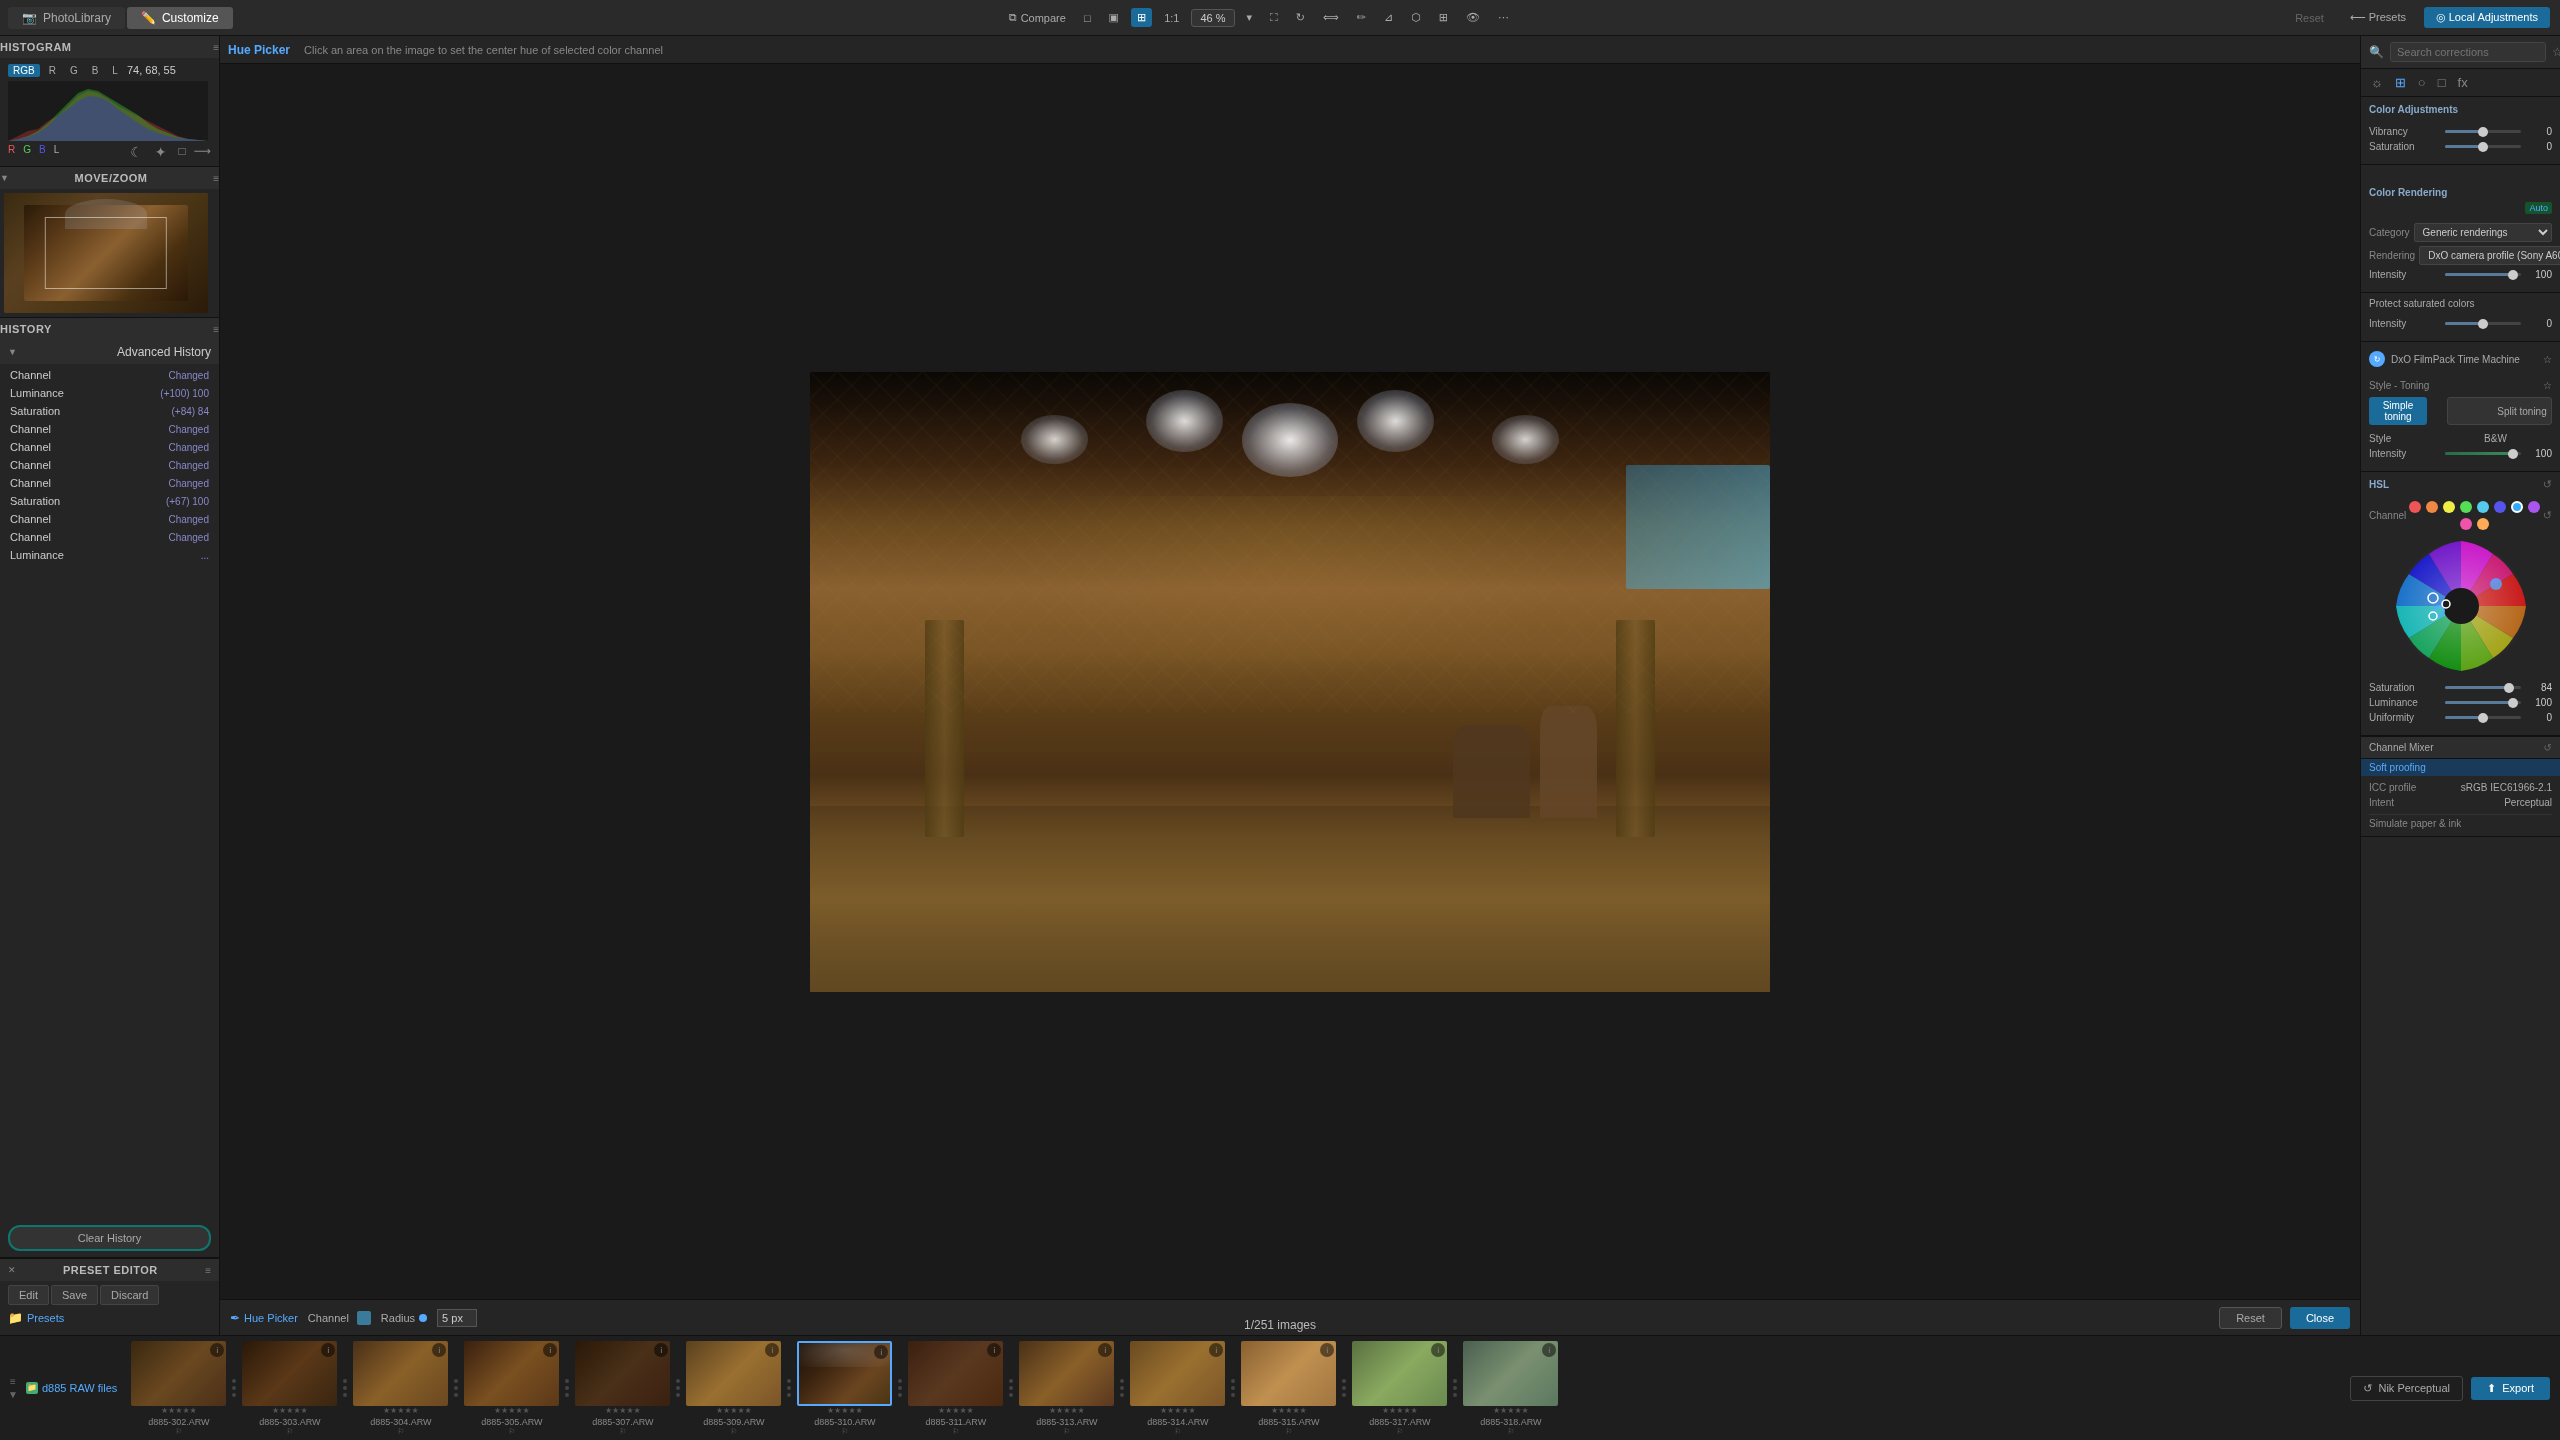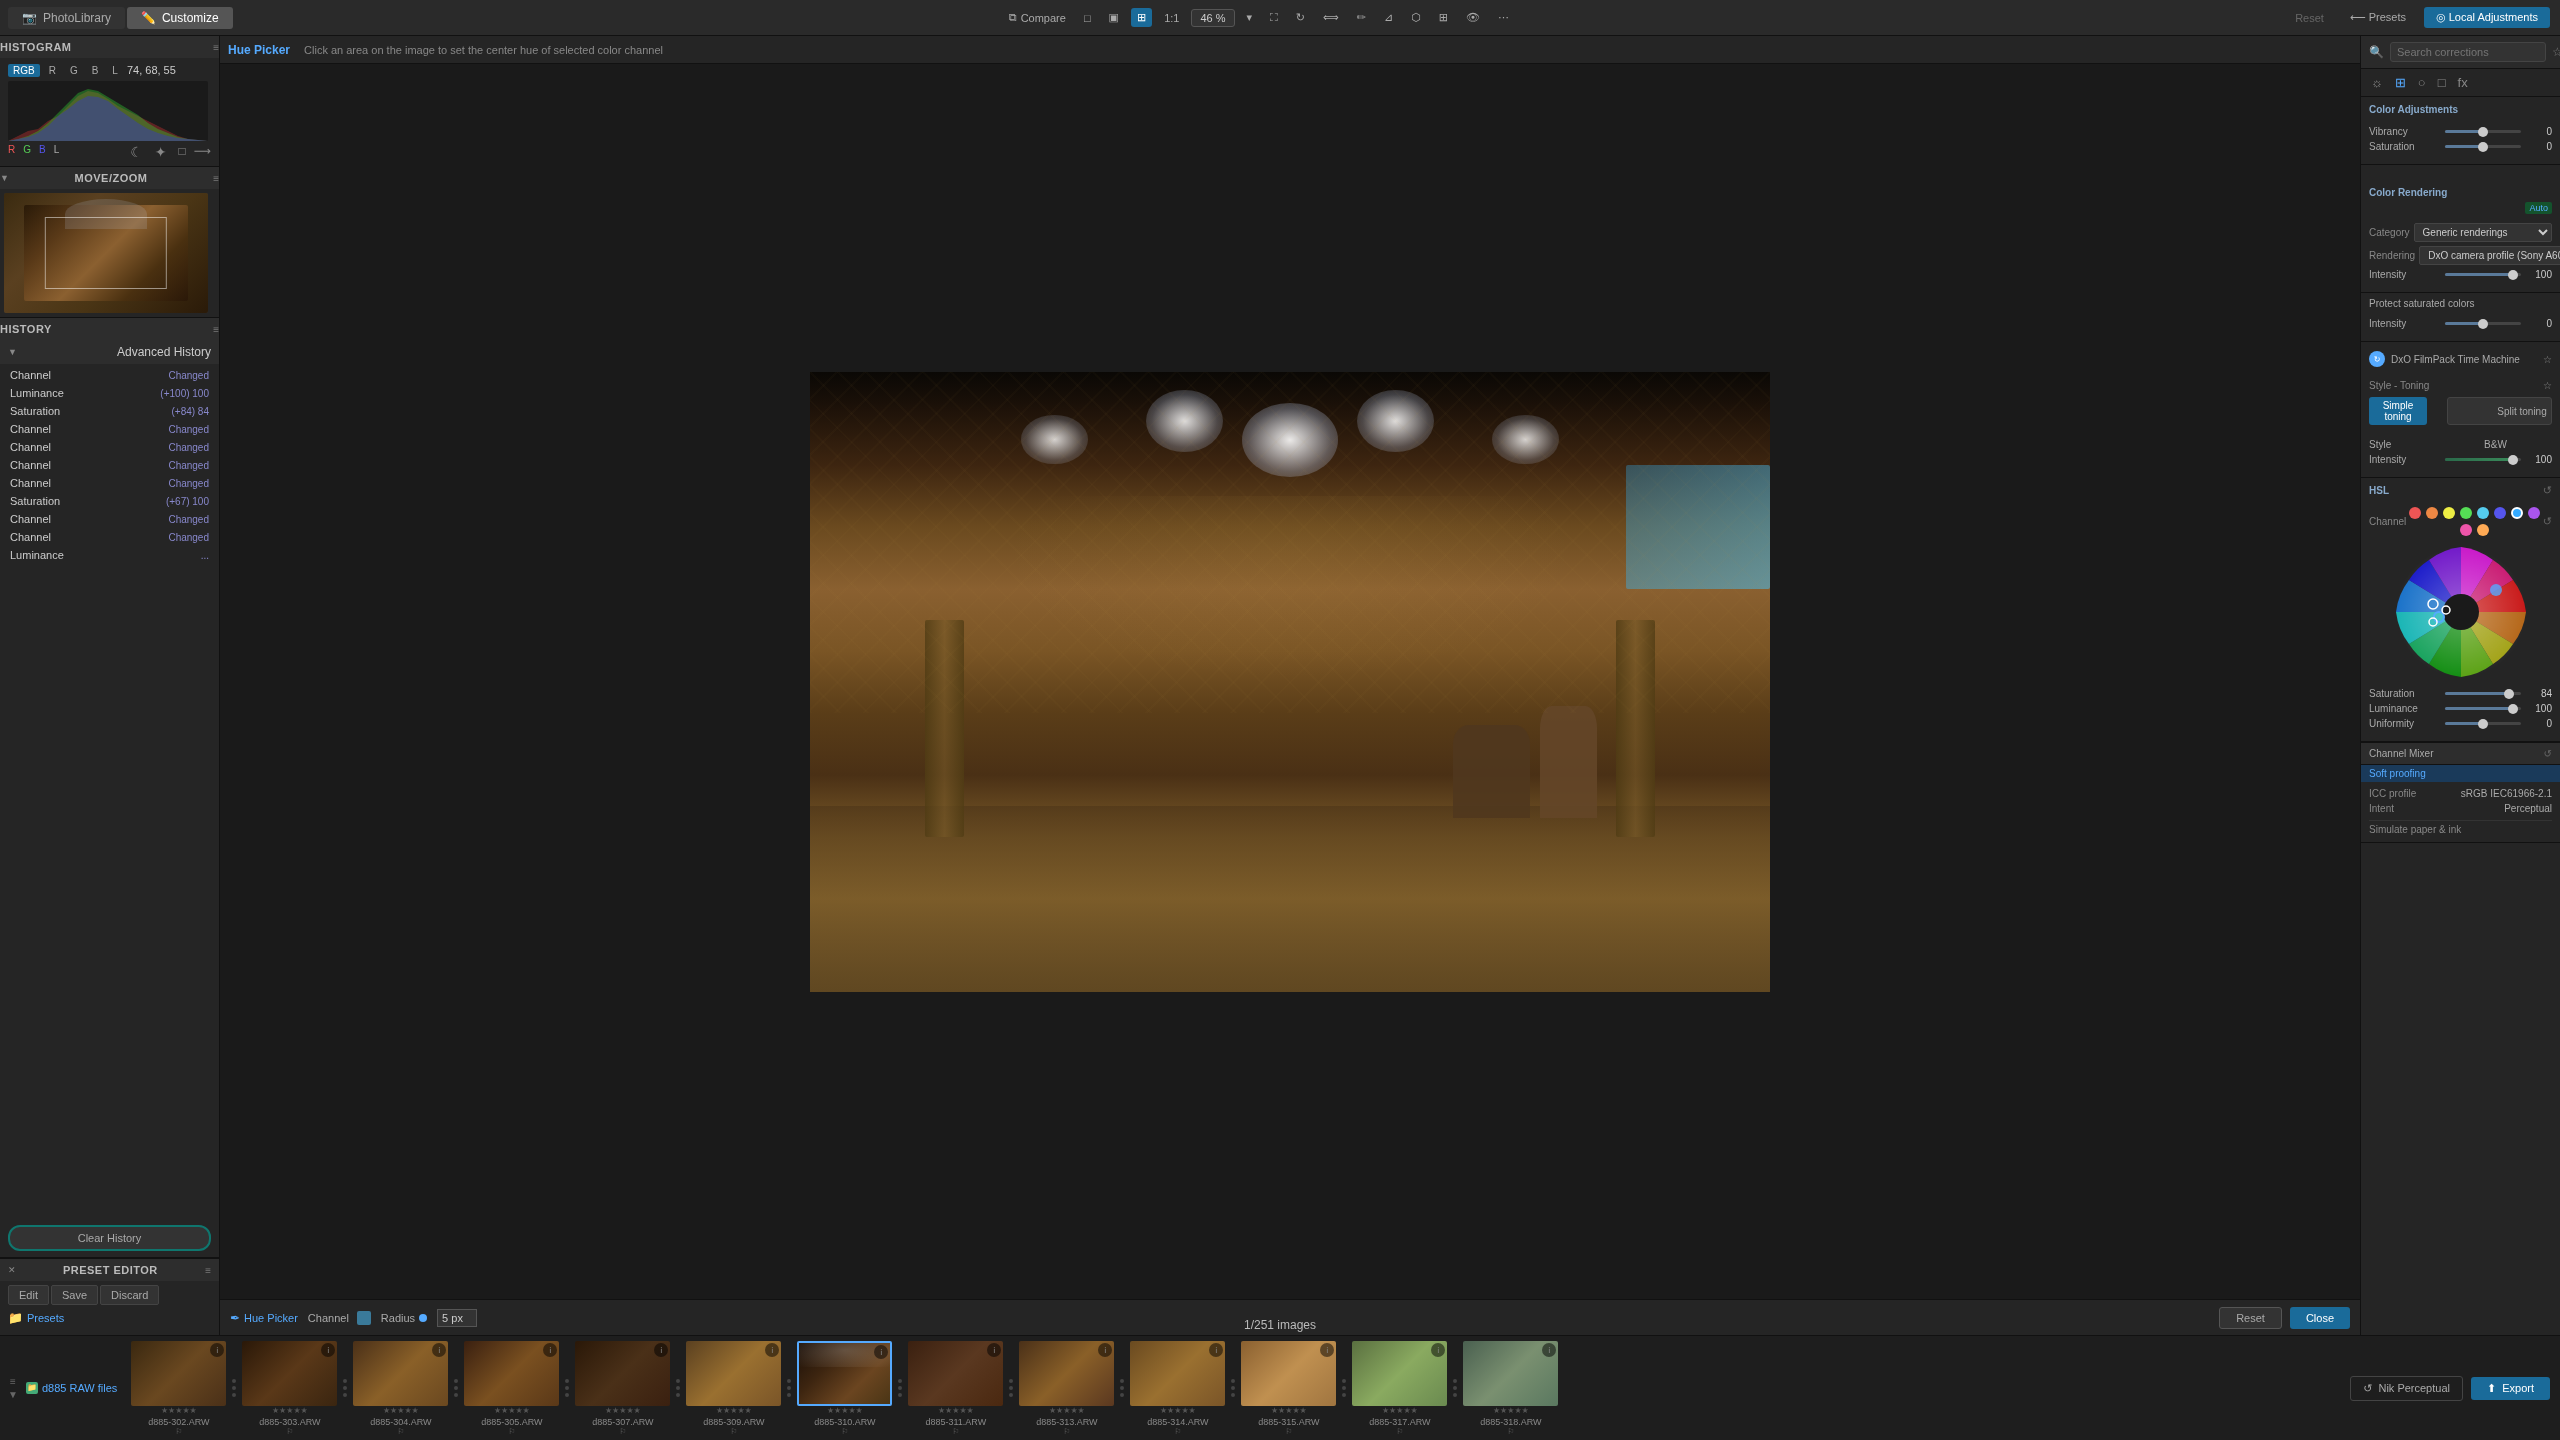--- a/index.html
+++ b/index.html
@@ -519,21 +519,21 @@
       padding: 2px 4px;
       border-radius: 2px;
       flex: 1;
       margin-left: 4px;
     }
 
     
     .toning-btns {
       display: flex;
       gap: 20px;
-      margin-bottom: 14px;
+      margin-bottom: 8px;
     }
     .toning-btn {
       flex: 1;
       padding: 3px;
       font-size: 10px;
       border-radius: 3px;
       cursor: pointer;
       text-align: center;
     }
     .toning-btn.active {

